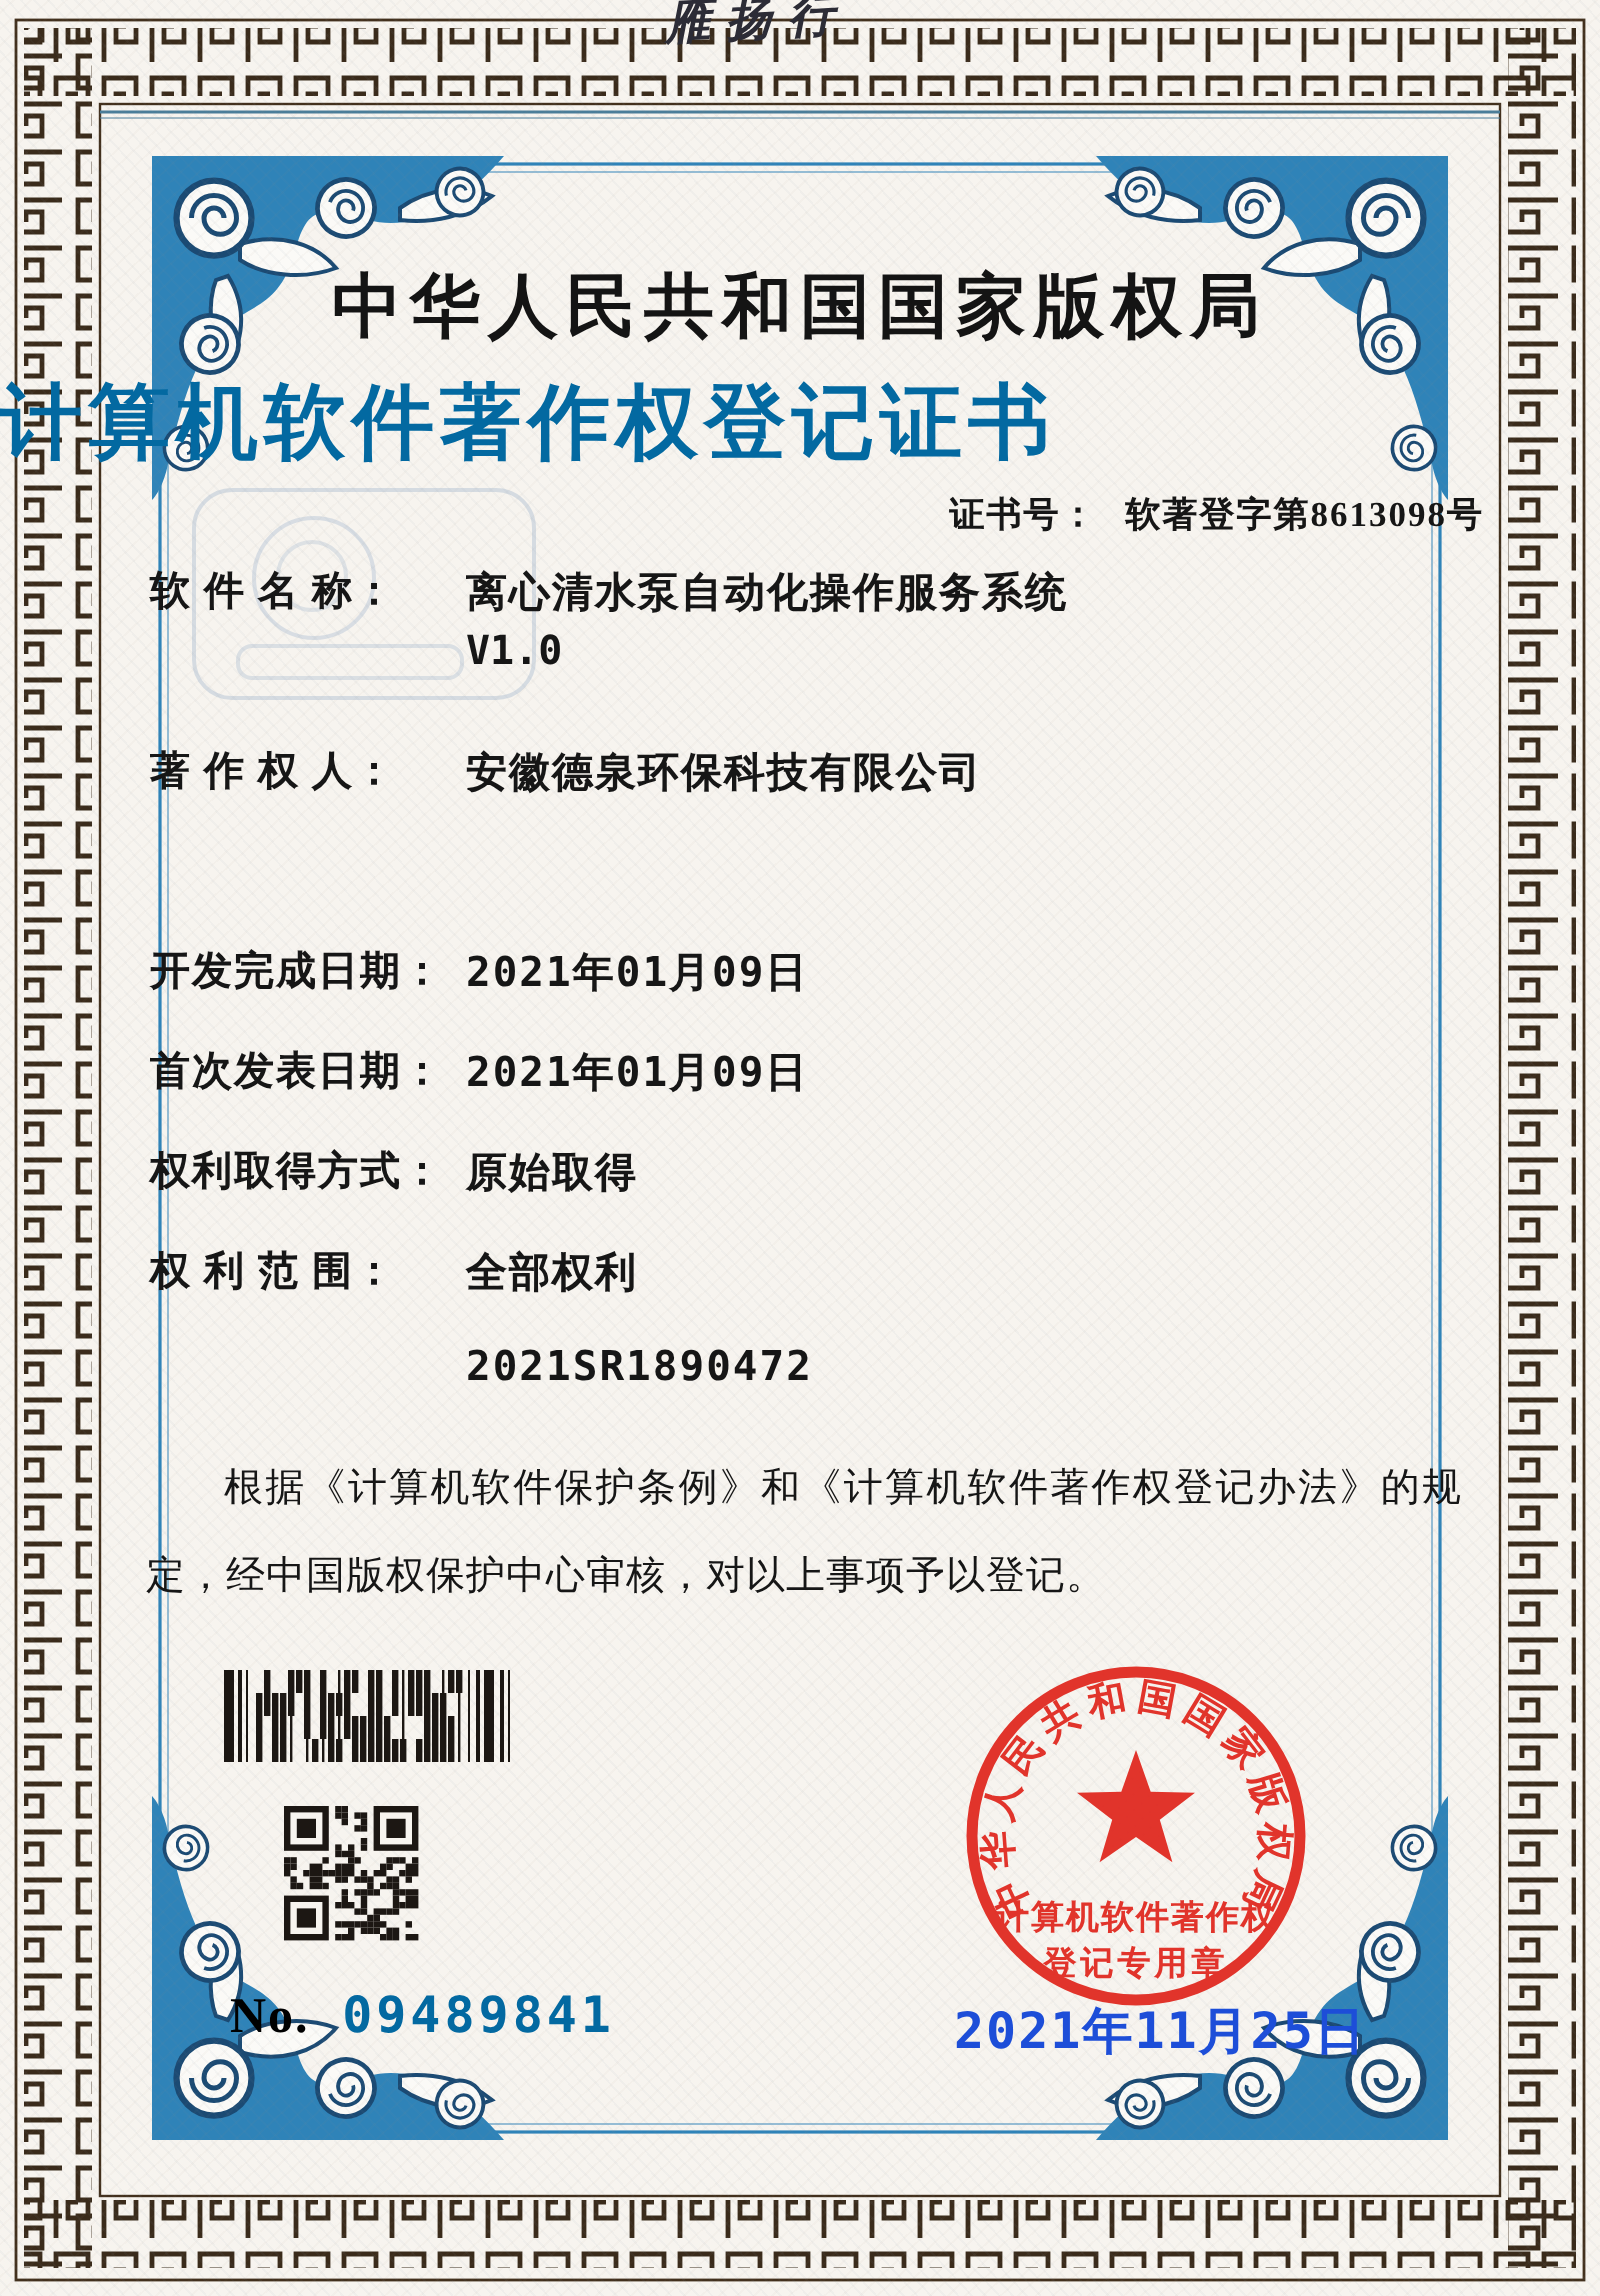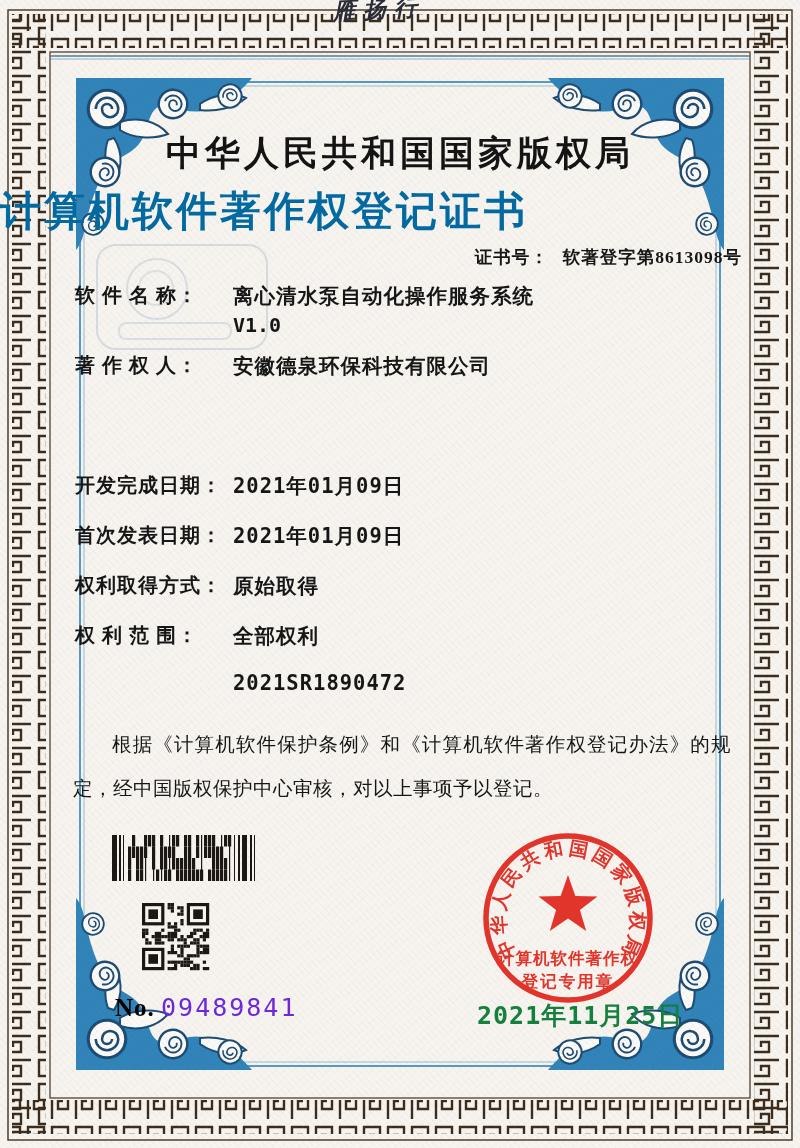--- a/index.html
+++ b/index.html
@@ -65,26 +65,26 @@
     position:absolute; left:73px; top:723px; width:658px;
     font-size:19.5px; font-weight:normal; line-height:44px;
     text-indent:2em; text-align:justify; letter-spacing:0.5px;
   }
   .barcode{position:absolute; left:112px; top:835px;}
   .qrcode{position:absolute; left:142px; top:903px;}
   .serial{position:absolute; left:115px; top:993px; font-size:25px;}
   .serial .no{font-weight:bold; color:#000000; letter-spacing:1px;}
   .serial .digits{
     font-family:"DejaVu Sans Mono","Liberation Mono",monospace;
-    color:#6d28d9; letter-spacing:2px; font-weight:normal;
+    color:#0369a1; letter-spacing:2px; margin-left:10px; font-weight:bold;
   }
   .seal{position:absolute; left:468px; top:818px; pointer-events:none;}
   .issue-date{
     position:absolute; left:477px; top:999px; font-size:25px; font-weight:bold;
-    letter-spacing:1px; color:#15803d;
+    letter-spacing:1px; color:#1d4ed8;
     font-family:"DejaVu Sans Mono","Liberation Mono",monospace;
   }
 </style>
 </head>
 <body>
 
 <div class="page">
 
   <svg class="borderlayer" width="800" height="1148" viewBox="0 0 800 1148" xmlns="http://www.w3.org/2000/svg">
     <defs>
@@ -145,21 +145,21 @@
     <div class="swirl"></div>
     <div class="swirl2"></div>
     <div class="foot"></div>
   </div>
 
   <div class="field-row" style="top:282px;">
     <span class="label">软 件 名 称：</span>
     <span class="value">离心清水泵自动化操作服务系统</span>
     <span class="value2">V1.0</span>
   </div>
-  <div class="field-row" style="top:352px;">
+  <div class="field-row" style="top:372px;">
     <span class="label">著 作 权 人：</span>
     <span class="value">安徽德泉环保科技有限公司</span>
   </div>
   <div class="field-row" style="top:472px;">
     <span class="label">开发完成日期：</span>
     <span class="value value-mono">2021年01月09日</span>
   </div>
   <div class="field-row" style="top:522px;">
     <span class="label">首次发表日期：</span>
     <span class="value value-mono">2021年01月09日</span>

